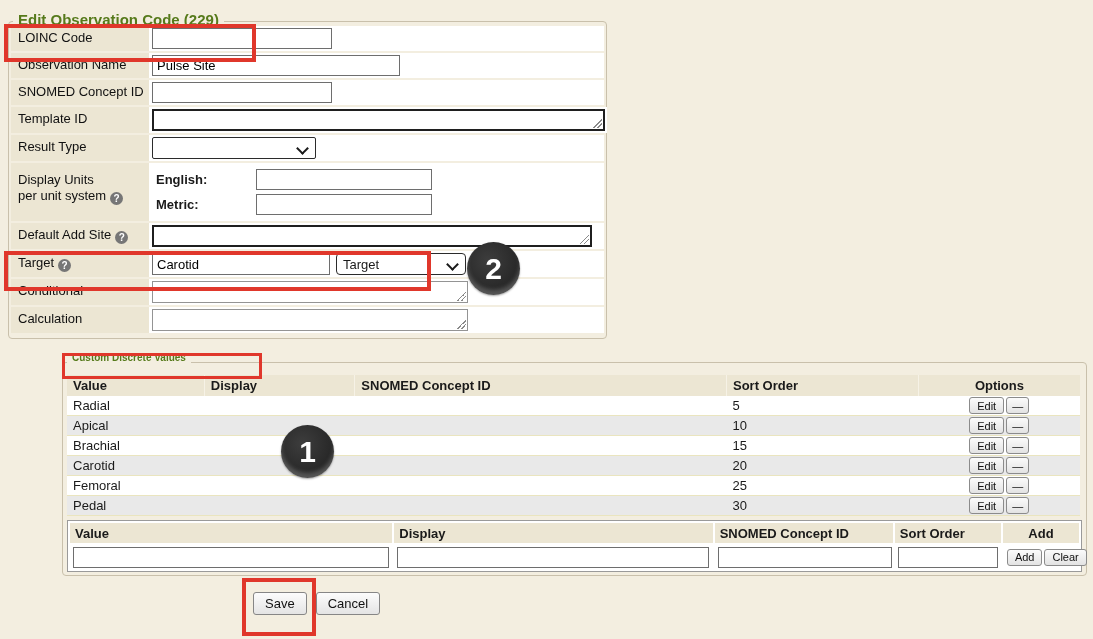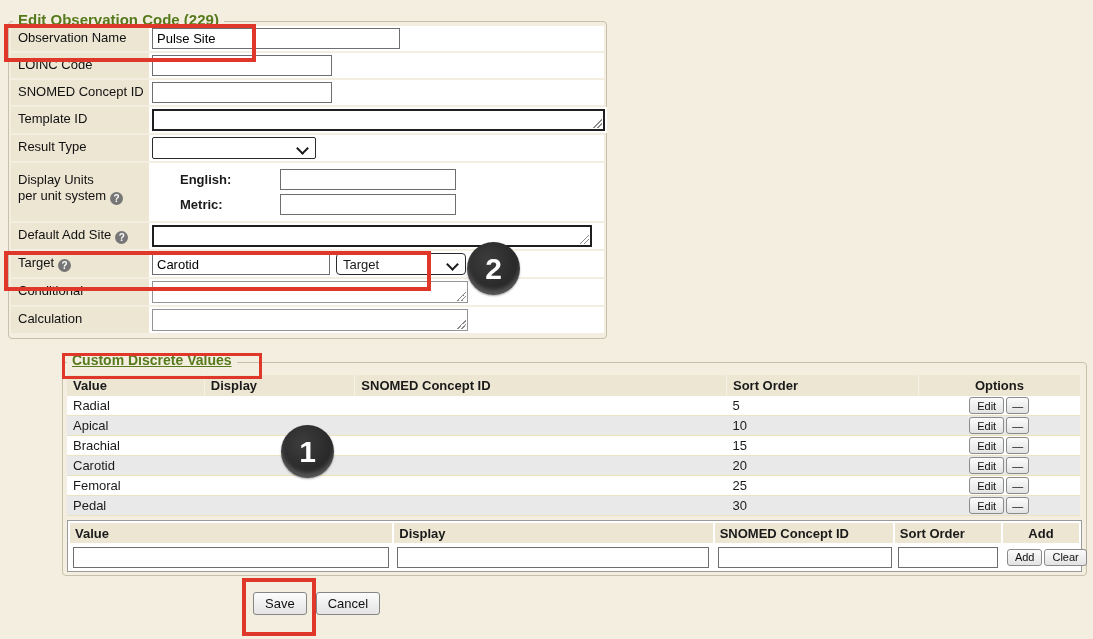--- a/index.html
+++ b/index.html
@@ -11,21 +11,21 @@
   }
   
   .panel{position:absolute;border:1px solid #c9c0ab;border-radius:4px;background:transparent;}
   .panel-legend{
     position:absolute;top:-11px;left:4px;background:#f3eee0;padding:0 5px;
     font-weight:bold;color:#567a1b;white-space:nowrap;
   }
   #edit-panel{left:8px;top:21px;width:597px;height:316px;}
   #edit-panel .panel-legend{font-size:15px;}
   #cdv-panel{left:62px;top:362px;width:1023px;height:212px;}
-  #cdv-panel .panel-legend{font-size:14px;text-decoration:underline;}
+  #cdv-panel .panel-legend{font-size:10px;}
 
   
   .form-body{margin:4px 2px 0 2px;}
   .frow{display:flex;margin-bottom:2px;min-height:24px;}
   .flabel{
     width:138px;flex-shrink:0;background:#ece6d3;color:#111;
     padding:4px 4px 2px 7px;box-sizing:border-box;line-height:16px;
   }
   .fvalue{flex:1;background:#fff;display:flex;align-items:center;padding:2px 2px 2px 3px;box-sizing:border-box;}
   .fvalue.top{align-items:flex-start;}
@@ -52,21 +52,21 @@
     position:absolute;right:8px;top:6px;width:7px;height:7px;
     border-right:2px solid #1a1a1a;border-bottom:2px solid #1a1a1a;
     transform:rotate(45deg);
   }
   .help{
     display:inline-block;width:13px;height:13px;border-radius:50%;background:#767676;
     color:#fff;font-size:10px;font-weight:bold;text-align:center;line-height:13px;
     vertical-align:-2px;margin-left:4px;
   }
   .unit-line{display:flex;align-items:center;margin:4px 0;}
-  .unit-label{font-weight:bold;width:104px;padding-left:4px;box-sizing:border-box;margin-left:24px;}
+  .unit-label{font-weight:bold;width:104px;padding-left:4px;box-sizing:border-box;}
 
   
   .cdv-table{width:1013px;margin:12px 0 0 4px;border-collapse:collapse;font-size:13px;table-layout:fixed;}
   .cdv-table th{
     background:#ece6d3;font-weight:bold;text-align:left;padding:2px 6px;height:17px;
     border-left:1px solid #f6f2e6;
   }
   .cdv-table th:first-child{border-left:none;}
   .cdv-table th.center{text-align:center;}
   .cdv-table td{padding:1px 6px;height:17px;border-bottom:1px solid #eae5bf;background:#fff;}
@@ -117,30 +117,30 @@
 </style>
 </head>
 <body>
 
 <div class="panel" id="edit-panel">
   <div class="panel-legend">Edit Observation Code (229)</div>
 
   <div class="form-body">
 
     <div class="frow">
+      <div class="flabel">LOINC Code</div>
+      <div class="fvalue">
+        <input class="std" style="width: 170px;" value="">
+      </div>
+    </div>
+
+    <div class="frow">
       <div class="flabel">Observation Name</div>
       <div class="fvalue">
         <input class="std" style="width: 238px;" value="Pulse Site">
-      </div>
-    </div>
-
-    <div class="frow">
-      <div class="flabel">LOINC Code</div>
-      <div class="fvalue">
-        <input class="std" style="width: 170px;" value="">
       </div>
     </div>
 
     <div class="frow">
       <div class="flabel">SNOMED Concept ID</div>
       <div class="fvalue">
         <input class="std" style="width: 170px;" value="">
       </div>
     </div>
 

